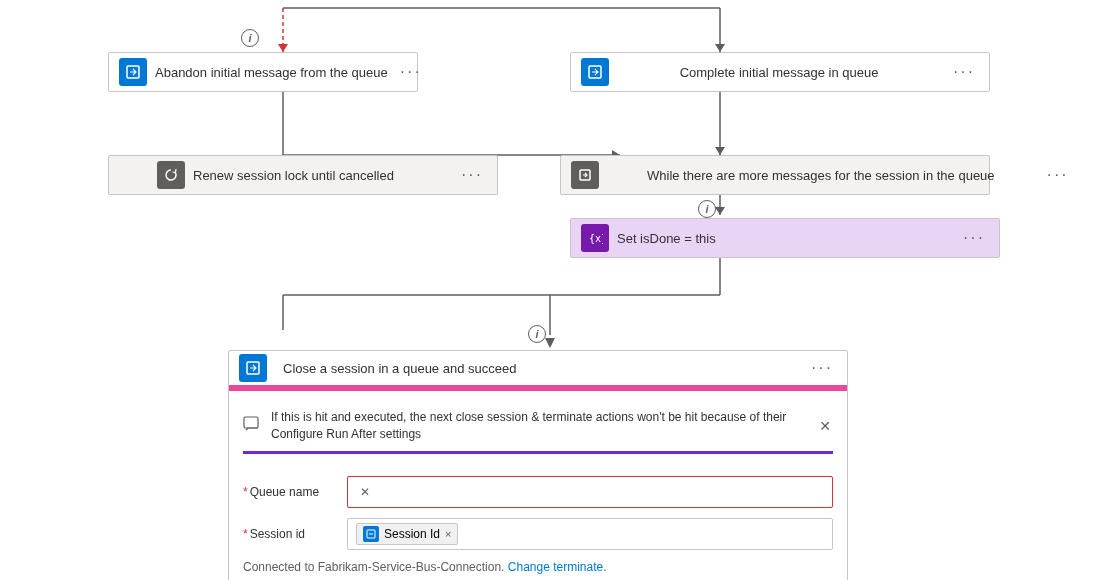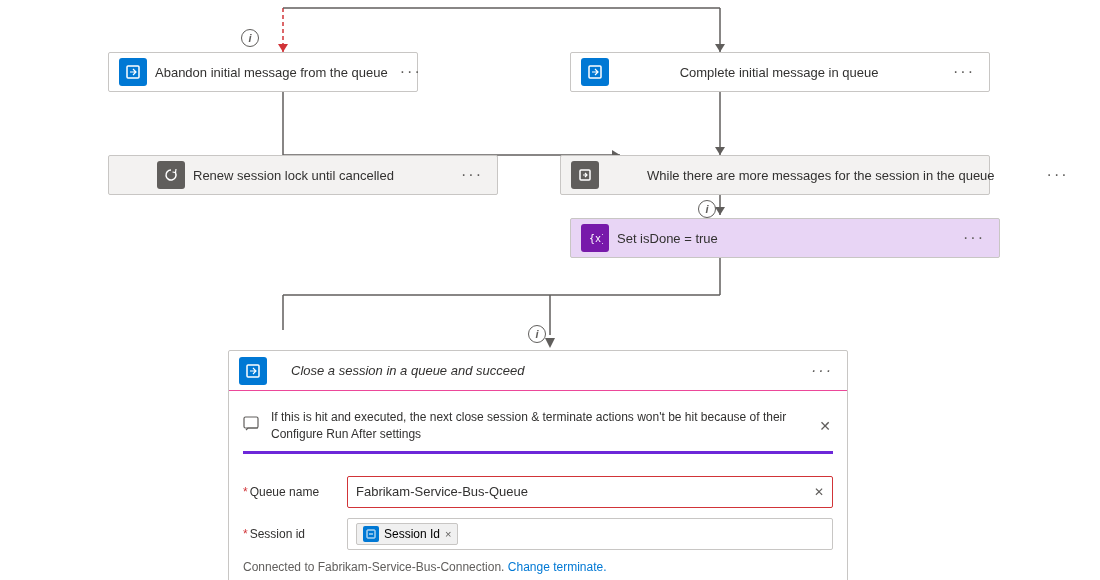--- a/index.html
+++ b/index.html
@@ -106,23 +106,22 @@
       background: #fff;
       border-radius: 2px;
       width: 620px;
     }
 
     .expanded-card-header {
       display: flex;
       align-items: center;
       height: 40px;
       padding: 0 10px;
-      gap: 24px;
-      border-bottom: 1px solid #ec4899;
-      font-style: italic;
+      gap: 16px;
+      border-bottom: 6px solid #ec4899;
     }
 
     .expanded-card-body {
       padding: 10px 14px;
     }
 
     .notice-bar {
       display: flex;
       align-items: center;
       gap: 8px;
@@ -321,21 +320,21 @@
   </div>
 
   <div class="info-icon" style="left:698px; top:200px;">i</div>
 
   <div class="node" style="left:570px; top:218px; width:430px; background:#e8d5f5;">
     <div class="node-icon purple">
       <svg viewBox="0 0 16 16">
           <text x="2" y="12" font-size="10" fill="white" font-family="monospace">{x}</text>
         </svg>
     </div>
-    <span class="node-label">Set isDone = true</span>
+    <span class="node-label">Set isDone = this</span>
     <span class="node-menu">···</span>
   </div>
 
   <div class="info-icon" style="left:528px; top:325px;">i</div>
 
   <div class="expanded-card" style="left:228px; top:350px;">
 
     <div class="expanded-card-header">
       <div class="node-icon">
         <svg viewBox="0 0 16 16" width="16" height="16">
@@ -358,21 +357,20 @@
         </div>
         <span class="notice-text">If this is hit and executed, the next close session &amp; terminate actions won't be hit because of their Configure Run After settings</span>
         <span class="close-x">✕</span>
       </div>
 
       <div class="form-row">
         <span class="form-label">
           <span class="required-star">*</span><span>Queue name</span>
         </span>
         <div class="form-input" style="flex:1; display:flex; align-items:center;">
-          <span style="flex:1; font-size:13px; color:#323130;">Fabrikam-Service-Bus-Queue</span>
           <span class="clear-icon">✕</span>
         </div>
       </div>
 
       <div class="form-row">
         <span class="form-label">
           <span class="required-star">*</span><span>Session id</span>
         </span>
         <div class="form-input normal-border" style="flex:1; display:flex; align-items:center; gap:4px;">
           <div class="token-tag">

